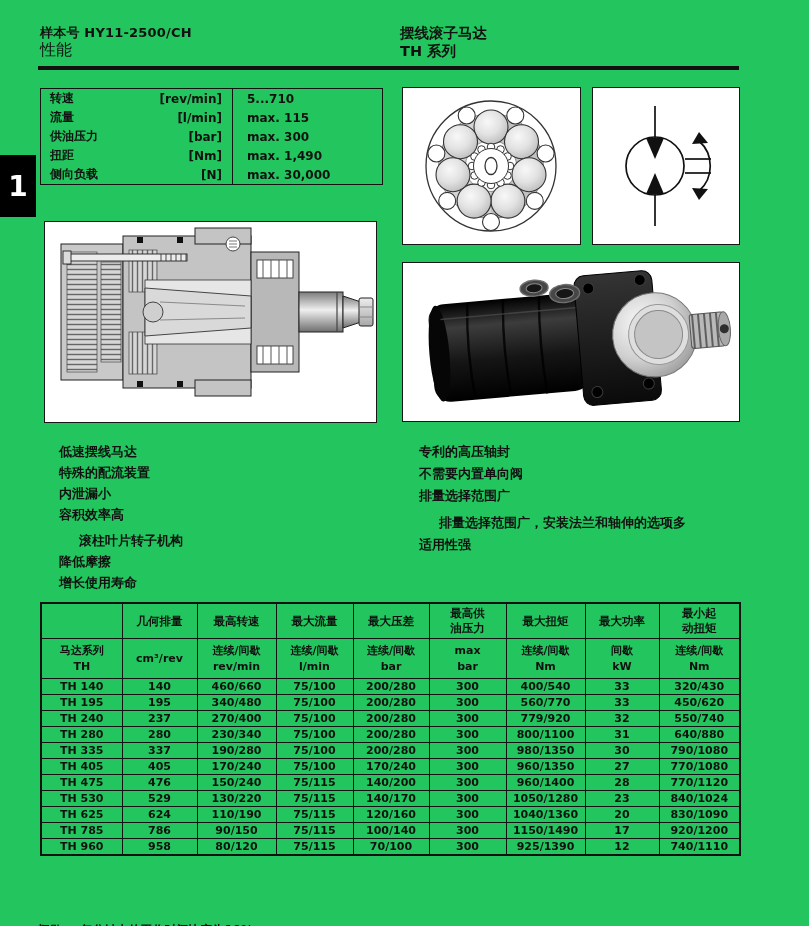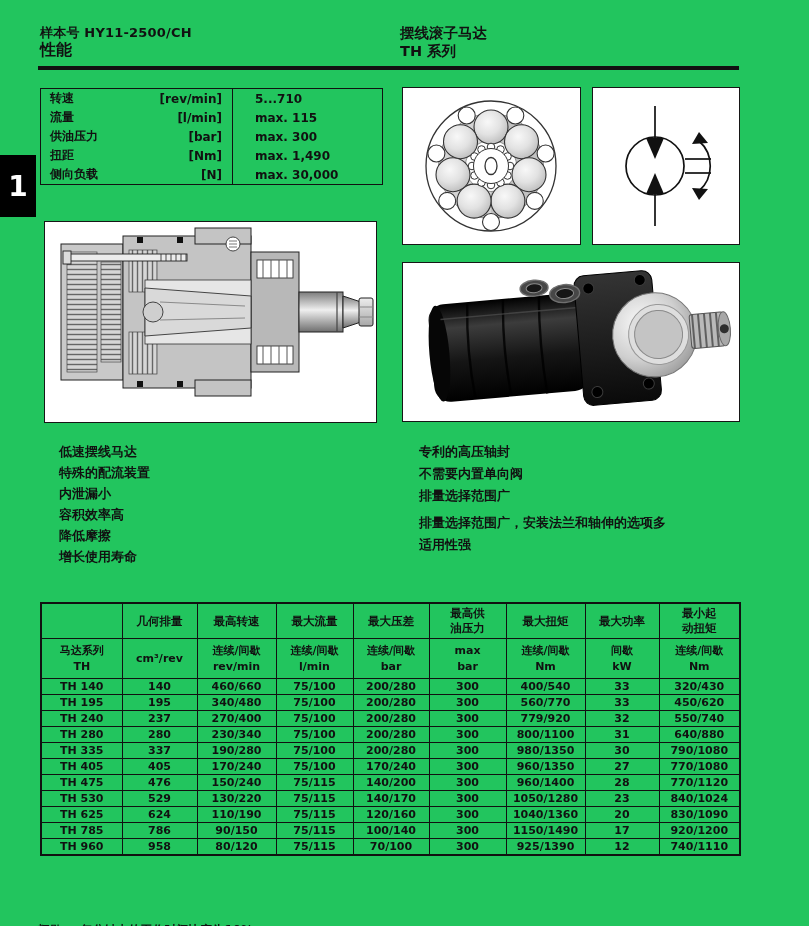--- a/index.html
+++ b/index.html
@@ -2,51 +2,51 @@
 <html><head>
 <meta charset="utf-8">
 <style>
   html,body{margin:0;padding:0;background:#fff;}
   .page{
     position:relative;width:809px;height:926px;background:#22c55e;overflow:hidden;
     font-family:"DejaVu Sans","Liberation Sans",sans-serif;color:#111;
   }
   .abs{position:absolute;}
   .doc-number{left:40px;top:24px;font-size:13px;font-weight:700;letter-spacing:.2px;}
-  .section-title{left:40px;top:40px;font-size:16px;font-weight:700;}
+  .section-title{left:40px;top:40px;font-size:16px;font-weight:400;}
   .product-name{left:400px;top:24px;font-size:14.5px;font-weight:700;}
   .series-name{left:400px;top:42px;font-size:14.5px;font-weight:700;}
   .rule{left:38px;top:66px;width:701px;height:4px;background:#111;}
   .chapter-tab{
     left:0;top:155px;width:36px;height:62px;background:#000;color:#fff;
     font-size:28px;font-weight:700;display:flex;align-items:center;justify-content:center;
   }
   
   .quick-specs{
     left:40px;top:88px;width:341px;height:95px;border:1.6px solid #111;
     display:flex;flex-direction:column;font-size:12px;font-weight:600;
   }
   .spec-row{flex:1;display:flex;align-items:center;}
   .spec-label{width:82px;padding-left:9px;}
   .spec-unit{width:90px;text-align:right;padding-right:10px;}
-  .spec-value{flex:1;border-left:1.6px solid #111;padding-left:22px;align-self:stretch;display:flex;align-items:center;}
+  .spec-value{flex:1;border-left:1.6px solid #111;padding-left:14px;align-self:stretch;display:flex;align-items:center;}
   
   .figure{position:absolute;border:1.6px solid #161616;background:#fff;}
   #fig-gerotor{left:402px;top:87px;width:177px;height:156px;}
   #fig-symbol{left:592px;top:87px;width:146px;height:156px;}
   #fig-cross{left:44px;top:221px;width:331px;height:200px;}
   #fig-photo{left:402px;top:262px;width:336px;height:158px;}
   .figure svg{display:block;width:100%;height:100%;}
   
   .features{position:absolute;width:345px;font-size:13px;font-weight:700;}
   #features-left{left:44px;top:441px;}
   #features-right{left:404px;top:441px;}
   .feature{display:flex;line-height:21px;}
   #features-right .feature{line-height:22px;}
-  .feature.gap{margin-top:5px;}
+  .feature.gap{margin-top:5px;gap:20px;}
   .f-bullet{width:15px;flex:0 0 15px;}
   .dot{width:5px;height:5px;border-radius:50%;background:#111;margin-top:8px;}
   
   .main-table{
     position:absolute;left:40px;top:602px;width:699px;
     border-collapse:collapse;table-layout:fixed;font-size:11px;color:#111;border:2px solid #111;
   }
   .main-table th,.main-table td{border:1px solid #111;text-align:center;padding:0;overflow:hidden;}
   .main-table th{white-space:pre-line;font-weight:700;}
   .main-table th.h1{height:34px;font-size:11.5px;line-height:1.3;}
@@ -305,20 +305,24 @@
         <span class="f-text">特殊的配流装置</span>
       </div>
       <div class="feature">
         <span class="f-bullet"></span>
         <span class="f-text">内泄漏小</span>
       </div>
       <div class="feature">
         <span class="f-bullet"><span class="dot"></span></span>
         <span class="f-text">容积效率高</span>
       </div>
+      <div class="feature gap">
+        <span class="f-bullet"></span>
+        <span class="f-text">滚柱叶片转子机构</span>
+      </div>
       <div class="feature">
         <span class="f-bullet"></span>
         <span class="f-text">降低摩擦</span>
       </div>
       <div class="feature">
         <span class="f-bullet"></span>
         <span class="f-text">增长使用寿命</span>
       </div>
     </div>
   <div class="features" id="features-right">

